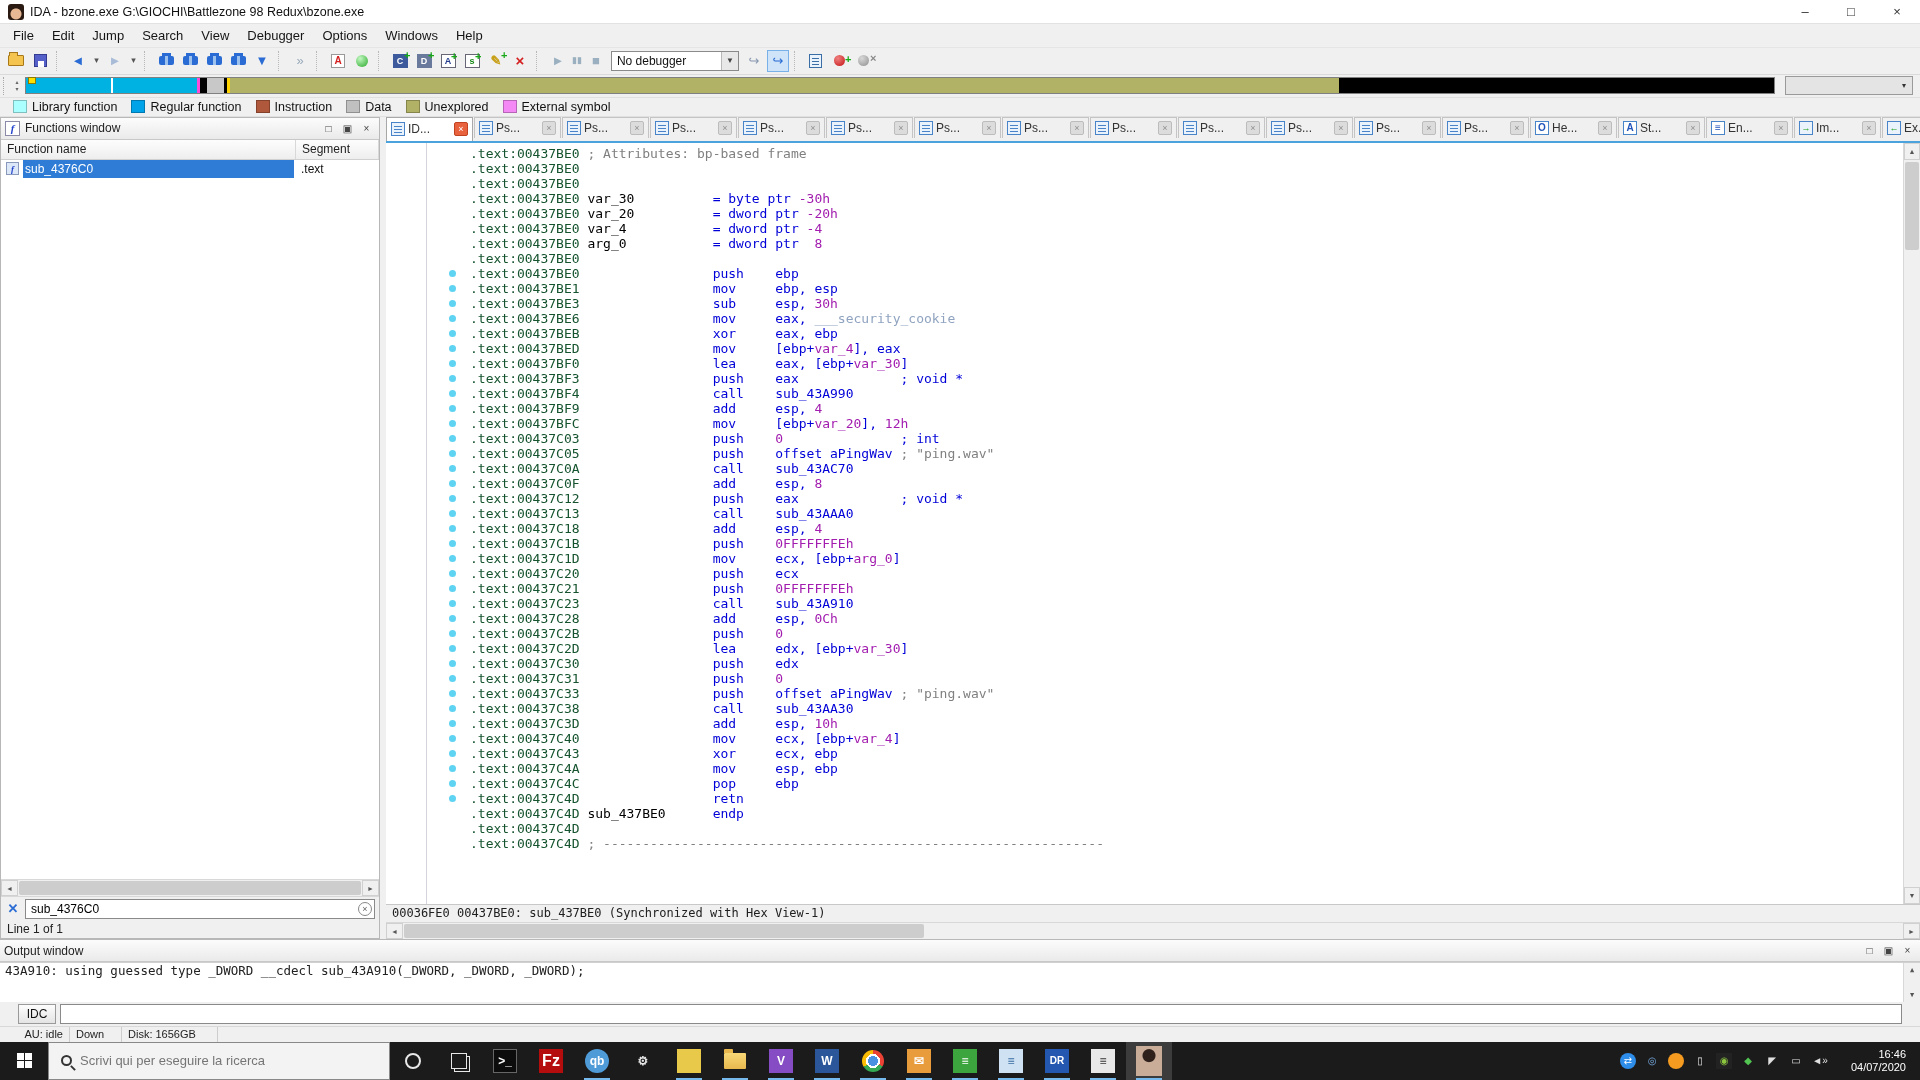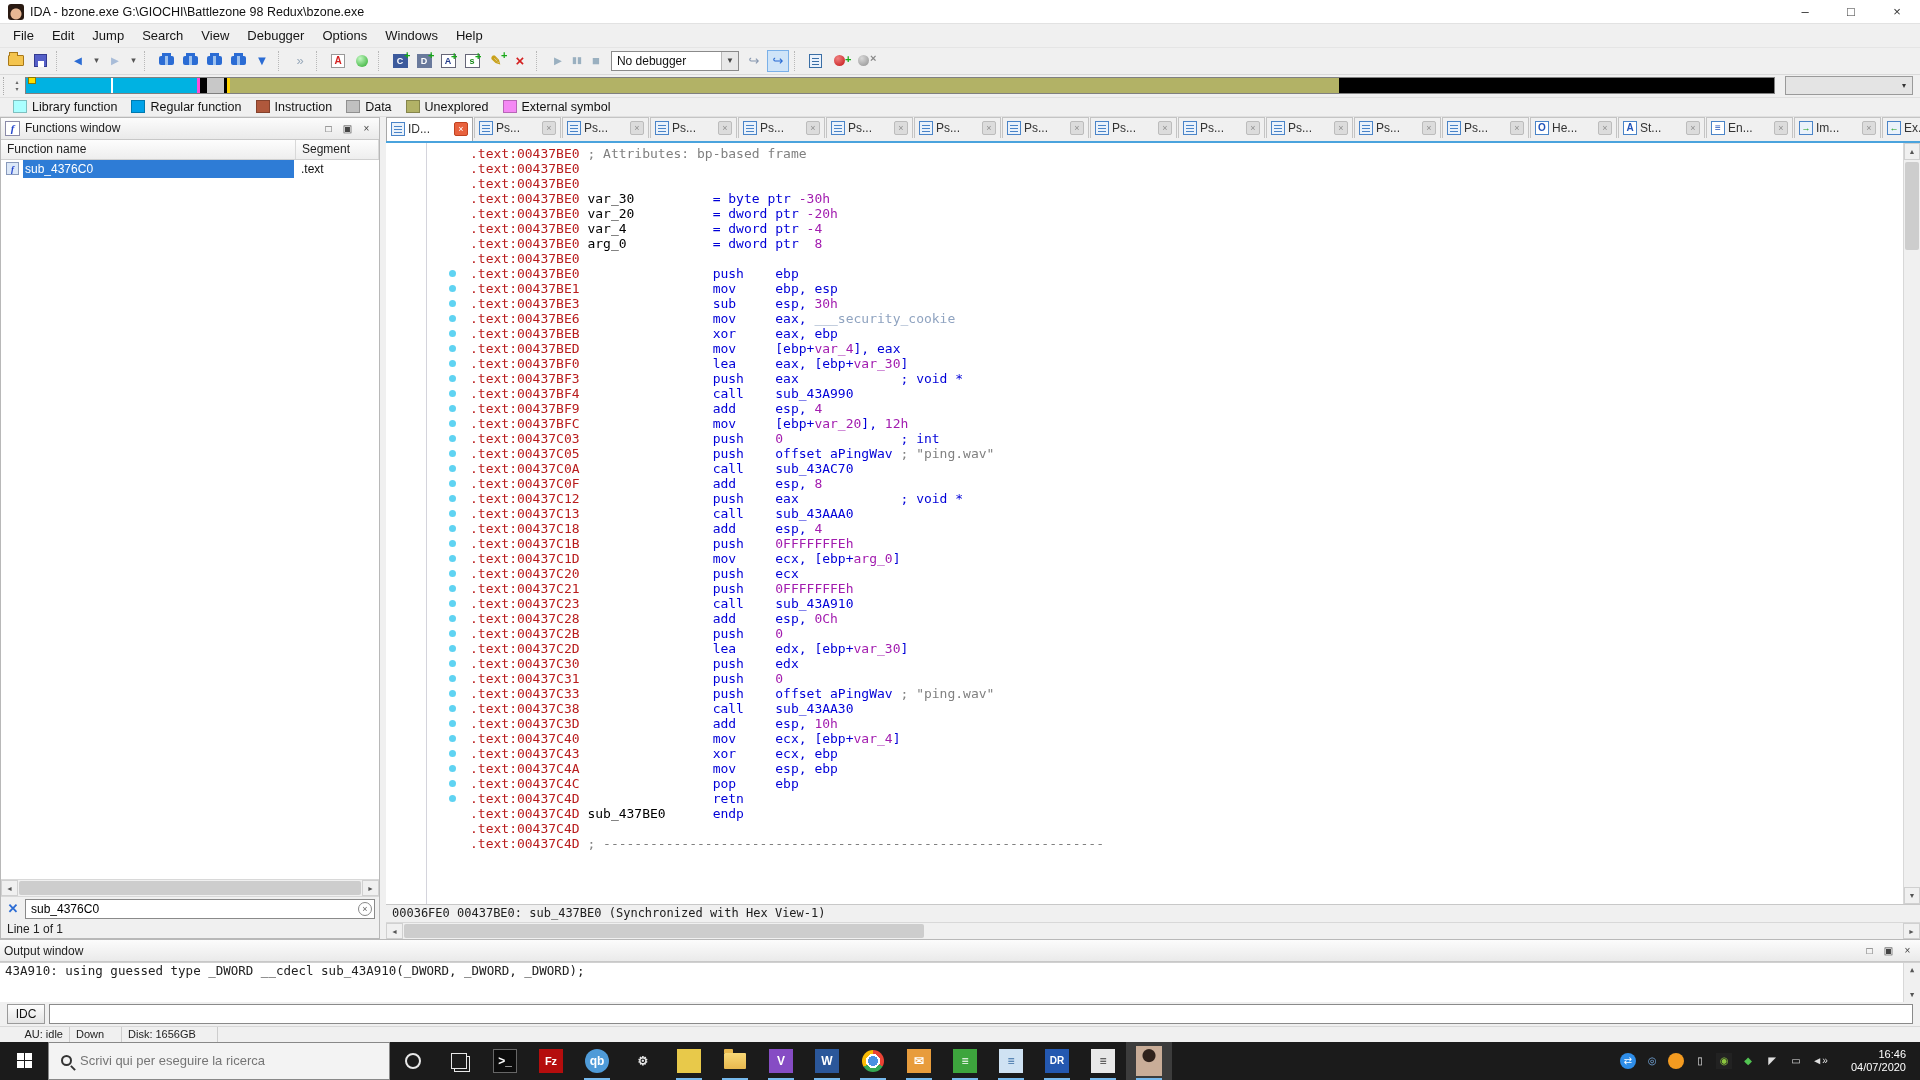--- a/index.html
+++ b/index.html
@@ -99,34 +99,34 @@
 .ti{width:14px;height:14px;flex:none;position:relative}
 .ti-doc{background:#eaf2fb;border:1px solid #4a84c8}
 .ti-doc::after{content:"";position:absolute;left:2px;right:2px;top:3px;height:1px;background:#4a84c8;box-shadow:0 3px 0 #4a84c8,0 6px 0 #4a84c8}
 .ti-txt{background:#fff;border:1px solid #4a84c8;color:#2255bb;font-size:10px;font-weight:bold;text-align:center;line-height:12px}
 .ti-imp{background:#eaf2fb;border:1px solid #4a84c8;color:#18a018;font-size:9px;font-weight:bold;text-align:center;line-height:12px}
 .dcontent{flex:1;display:flex;border-top:2px solid #4aa3dd;background:#fff;min-height:0}
 .disasm{flex:1;position:relative;overflow:hidden;font-family:"DejaVu Sans Mono",monospace;font-size:13px;padding-top:3px}
 .disasm::before{content:"";position:absolute;left:40px;top:0;bottom:0;width:1px;background:#d4d4dc}
 .dl{height:15px;line-height:15px;white-space:pre;padding-left:84px;position:relative}
 .dot{position:absolute;left:63px;top:4px;width:7px;height:7px;border-radius:50%;background:#5fd3f2}
-.t-a{color:#b91c1c}.t-n{color:#000}.t-k{color:#0000d8}.t-g{color:#a21caf}.t-x{color:#007800}.t-c{color:#808080}.t-b{color:#0000d8}.t-e{color:#8fa3c0}
+.t-a{color:#14532d}.t-n{color:#000}.t-k{color:#0000d8}.t-g{color:#a21caf}.t-x{color:#007800}.t-c{color:#808080}.t-b{color:#0000d8}.t-e{color:#8fa3c0}
 .cur{display:inline-block;width:0;border-left:2px solid #000;height:12px;vertical-align:-2px}
 .vsb{width:17px;background:#f0f0f0;border-left:1px solid #d8d8d8;position:relative}
 .vsb .arr{position:absolute;left:0;width:16px;height:17px;background:#f0f0f0;border:1px solid #d0d0d0;color:#555;font-size:7px;display:flex;align-items:center;justify-content:center}
 .vsb .arrU{top:0}.vsb .arrD{bottom:0}
 .vsb .thumb{position:absolute;left:1px;top:19px;width:14px;height:88px;background:#cdcdcd;border-radius:2px}
 .dstatus{height:18px;background:#f0f0f0;border-top:1px solid #c8c8c8;font-family:"DejaVu Sans Mono",monospace;font-size:12px;color:#202020;padding:1px 0 0 6px}
 
 .outputwin{border-top:1px solid #b8b8b8}
 .outcontent{height:40px;background:#fff;position:relative;font-family:"DejaVu Sans Mono",monospace;font-size:12.5px;color:#222;border-top:1px solid #d0d0d0}
 .outline{height:15px;line-height:15px;padding-left:5px;white-space:pre}
 .outvsb{position:absolute;right:0;top:0;bottom:0;width:17px;background:#f0f0f0;border-left:1px solid #d8d8d8}
 .outvsb .arr{position:absolute;left:0;width:16px;height:14px;color:#555;font-size:7px;display:flex;align-items:center;justify-content:center}
-.idcrow{height:24px;display:flex;align-items:center;background:#f0f0f0;padding:2px 7px;gap:4px}
+.idcrow{height:24px;display:flex;align-items:center;background:#f0f0f0;padding:2px 18px;gap:4px}
 .idcbtn{width:38px;height:20px;background:linear-gradient(#fdfdfd,#e4e4e4);border:1px solid #9a9a9a;font-size:12px;text-align:center;line-height:18px}
 .idcrow input{flex:1;height:20px;border:1px solid #8a8a8a;padding:0 4px;font-family:"DejaVu Sans Mono",monospace;font-size:12px}
 .statusbar{height:16px;display:flex;background:#f0f0f0;font-size:11px;color:#222;border-top:1px solid #d8d8d8}
 .sbcell{border-right:1px solid #cdcdcd;padding:1px 6px;white-space:nowrap}
 
 .taskbar{height:38px;background:#1b1b1b;display:flex;align-items:stretch}
 .startbtn{width:48px;display:flex;align-items:center;justify-content:center}
 .winlogo{width:15px;height:15px;display:grid;grid-template-columns:7px 7px;grid-template-rows:7px 7px;gap:1px}
 .winlogo i{background:#fff}
 .tsearch{width:342px;background:#f3f3f3;border:1px solid #888;display:flex;align-items:center;gap:8px;padding-left:12px}
@@ -569,21 +569,21 @@
         <div class="tbi k-ring">
           <span class="box"></span>
         </div>
         <div class="tbi k-taskview">
           <span class="box"></span>
         </div>
         <div class="tbi">
           <span class="box" style="font-size: 12px; background: rgb(12, 12, 12); width: 24px; height: 24px; color: rgb(255, 255, 255); border: 1px solid rgb(102, 102, 102);">&gt;_</span>
         </div>
         <div class="tbi">
-          <span class="box" style="font-size: 11px; background: rgb(181, 13, 13); width: 24px; height: 24px; color: rgb(255, 255, 255);">Fz</span>
+          <span class="box" style="font-size: 16px; background: rgb(181, 13, 13); width: 24px; height: 24px; color: rgb(255, 255, 255);">Fz</span>
         </div>
         <div class="tbi">
           <span class="box" style="font-size: 12px; background: rgb(79, 155, 216); width: 24px; height: 24px; color: rgb(255, 255, 255); border-radius: 50%;">qb</span>
           <span class="under"></span>
         </div>
         <div class="tbi">
           <span class="box" style="font-size: 12px; color: rgb(232, 232, 232);">⚙</span>
         </div>
         <div class="tbi">
           <span class="box" style="background: rgb(232, 201, 74); width: 24px; height: 24px;"></span>

